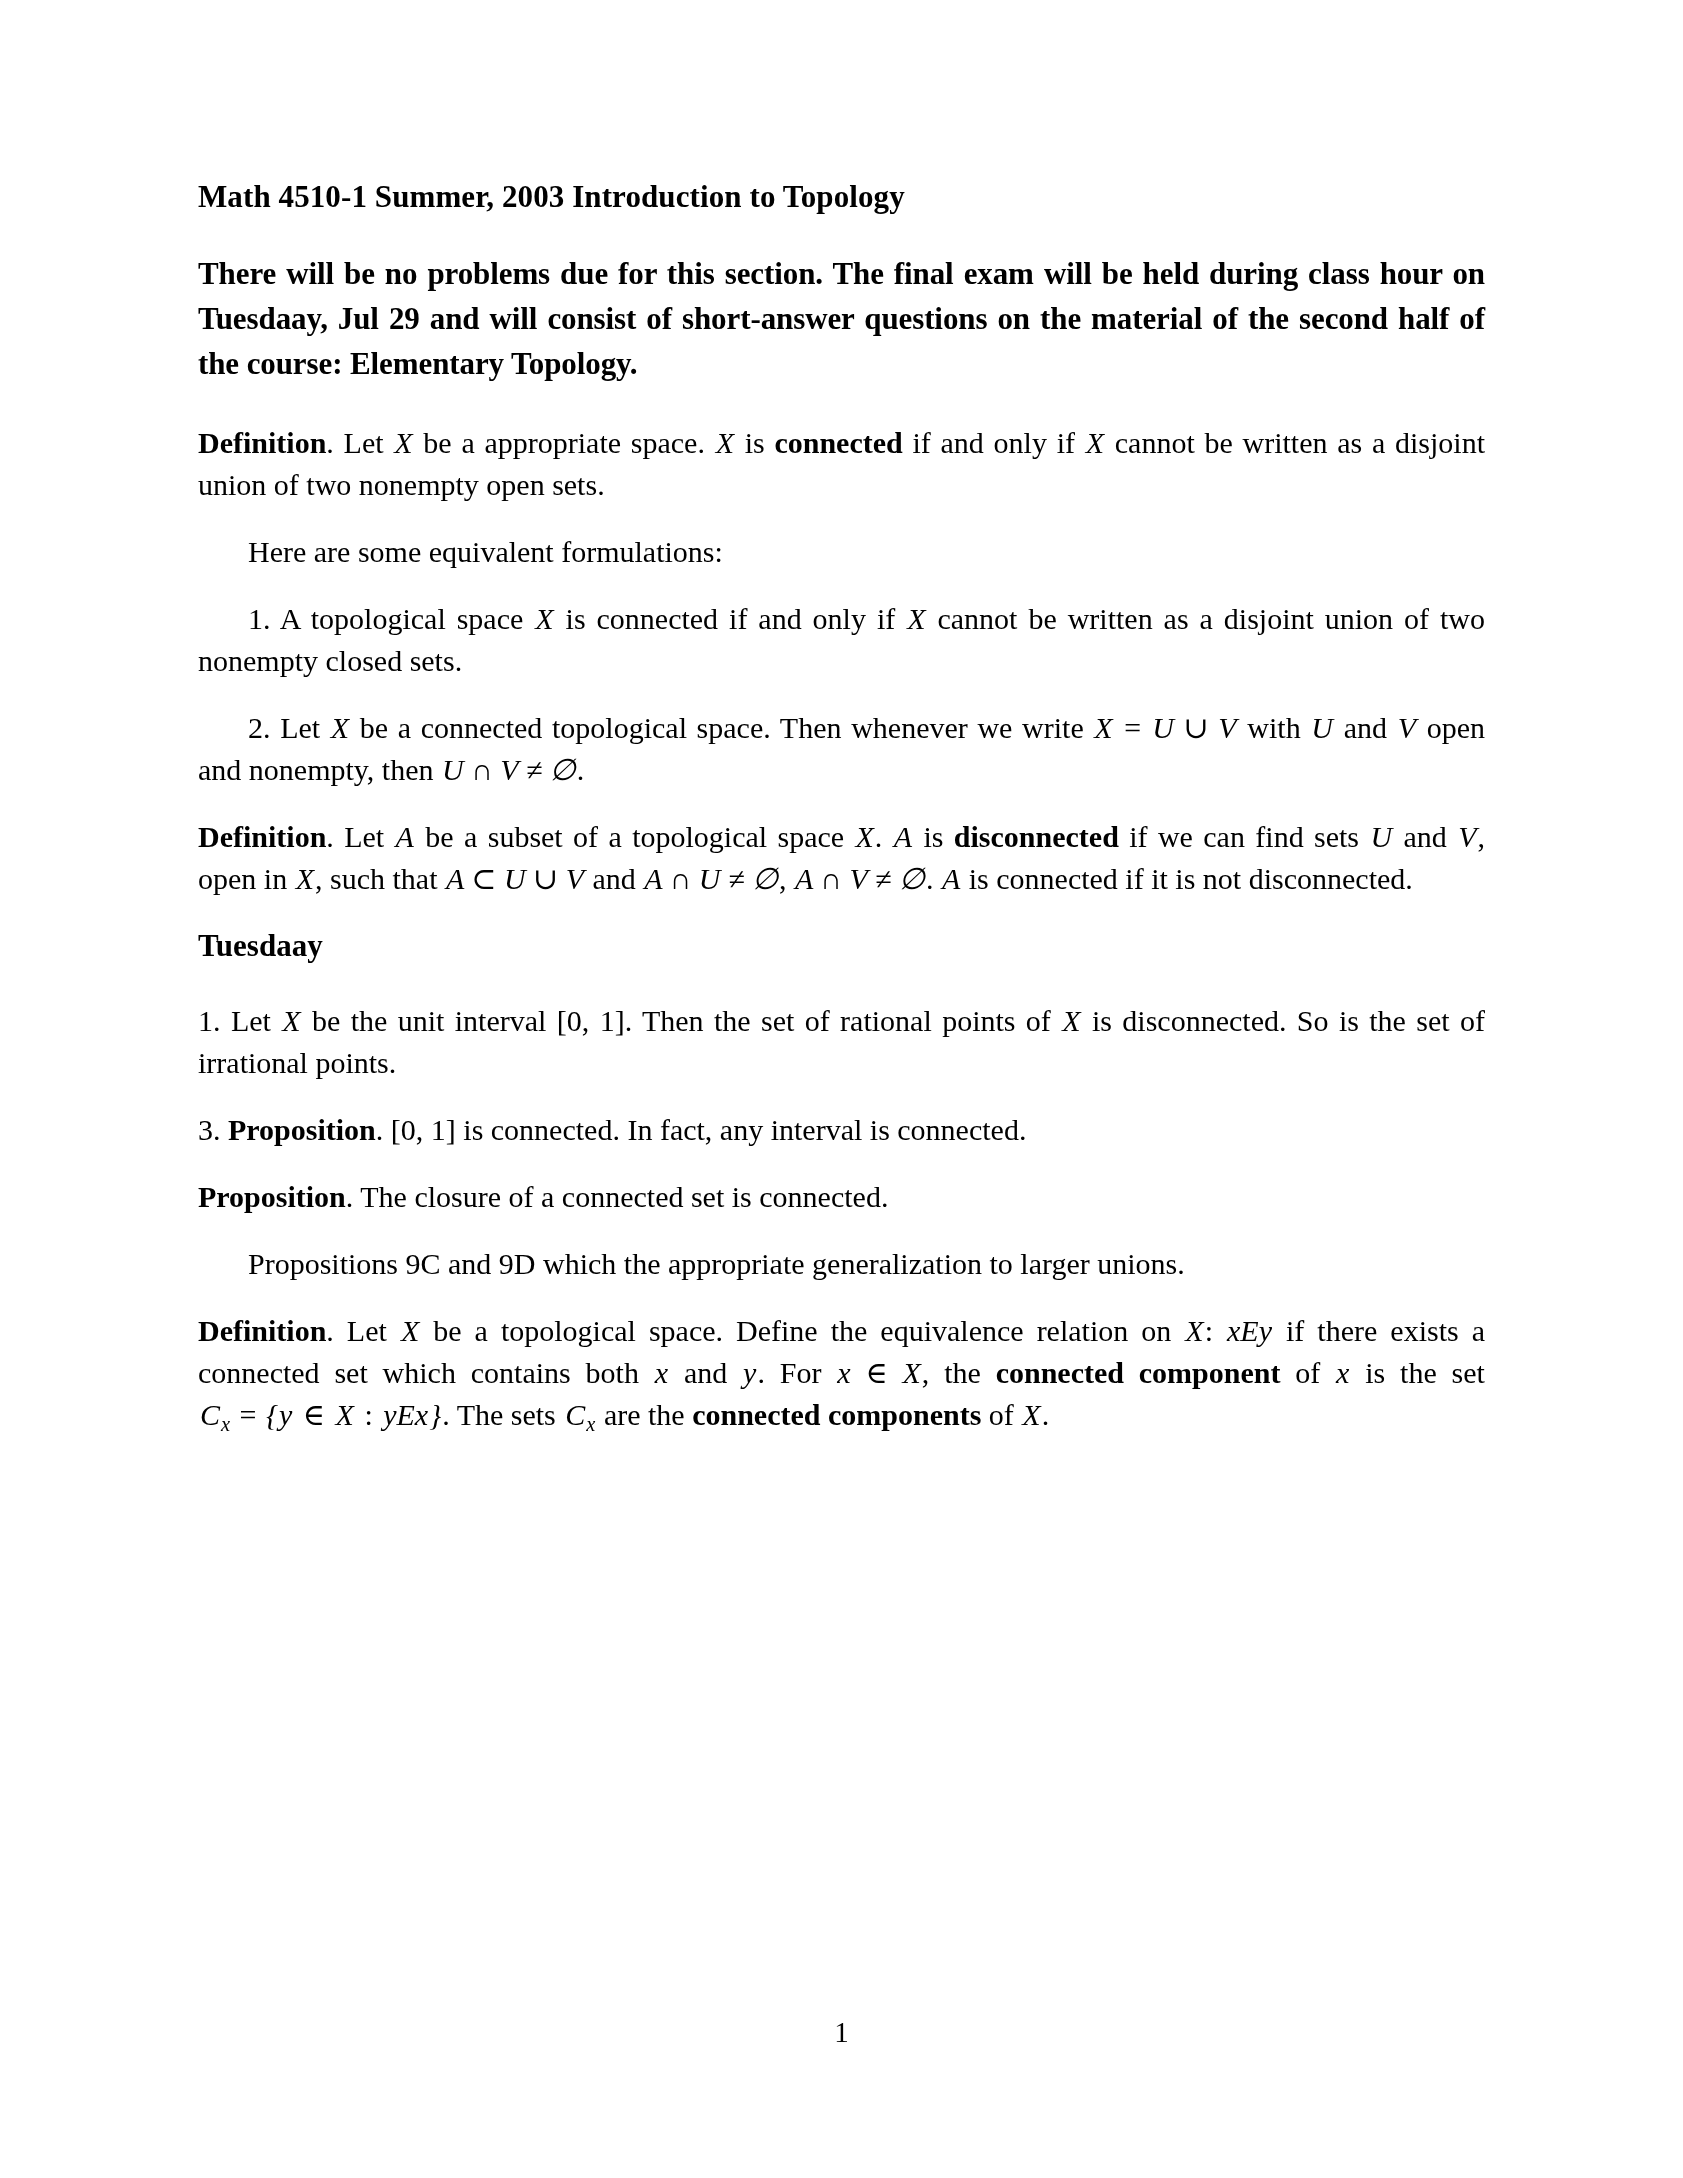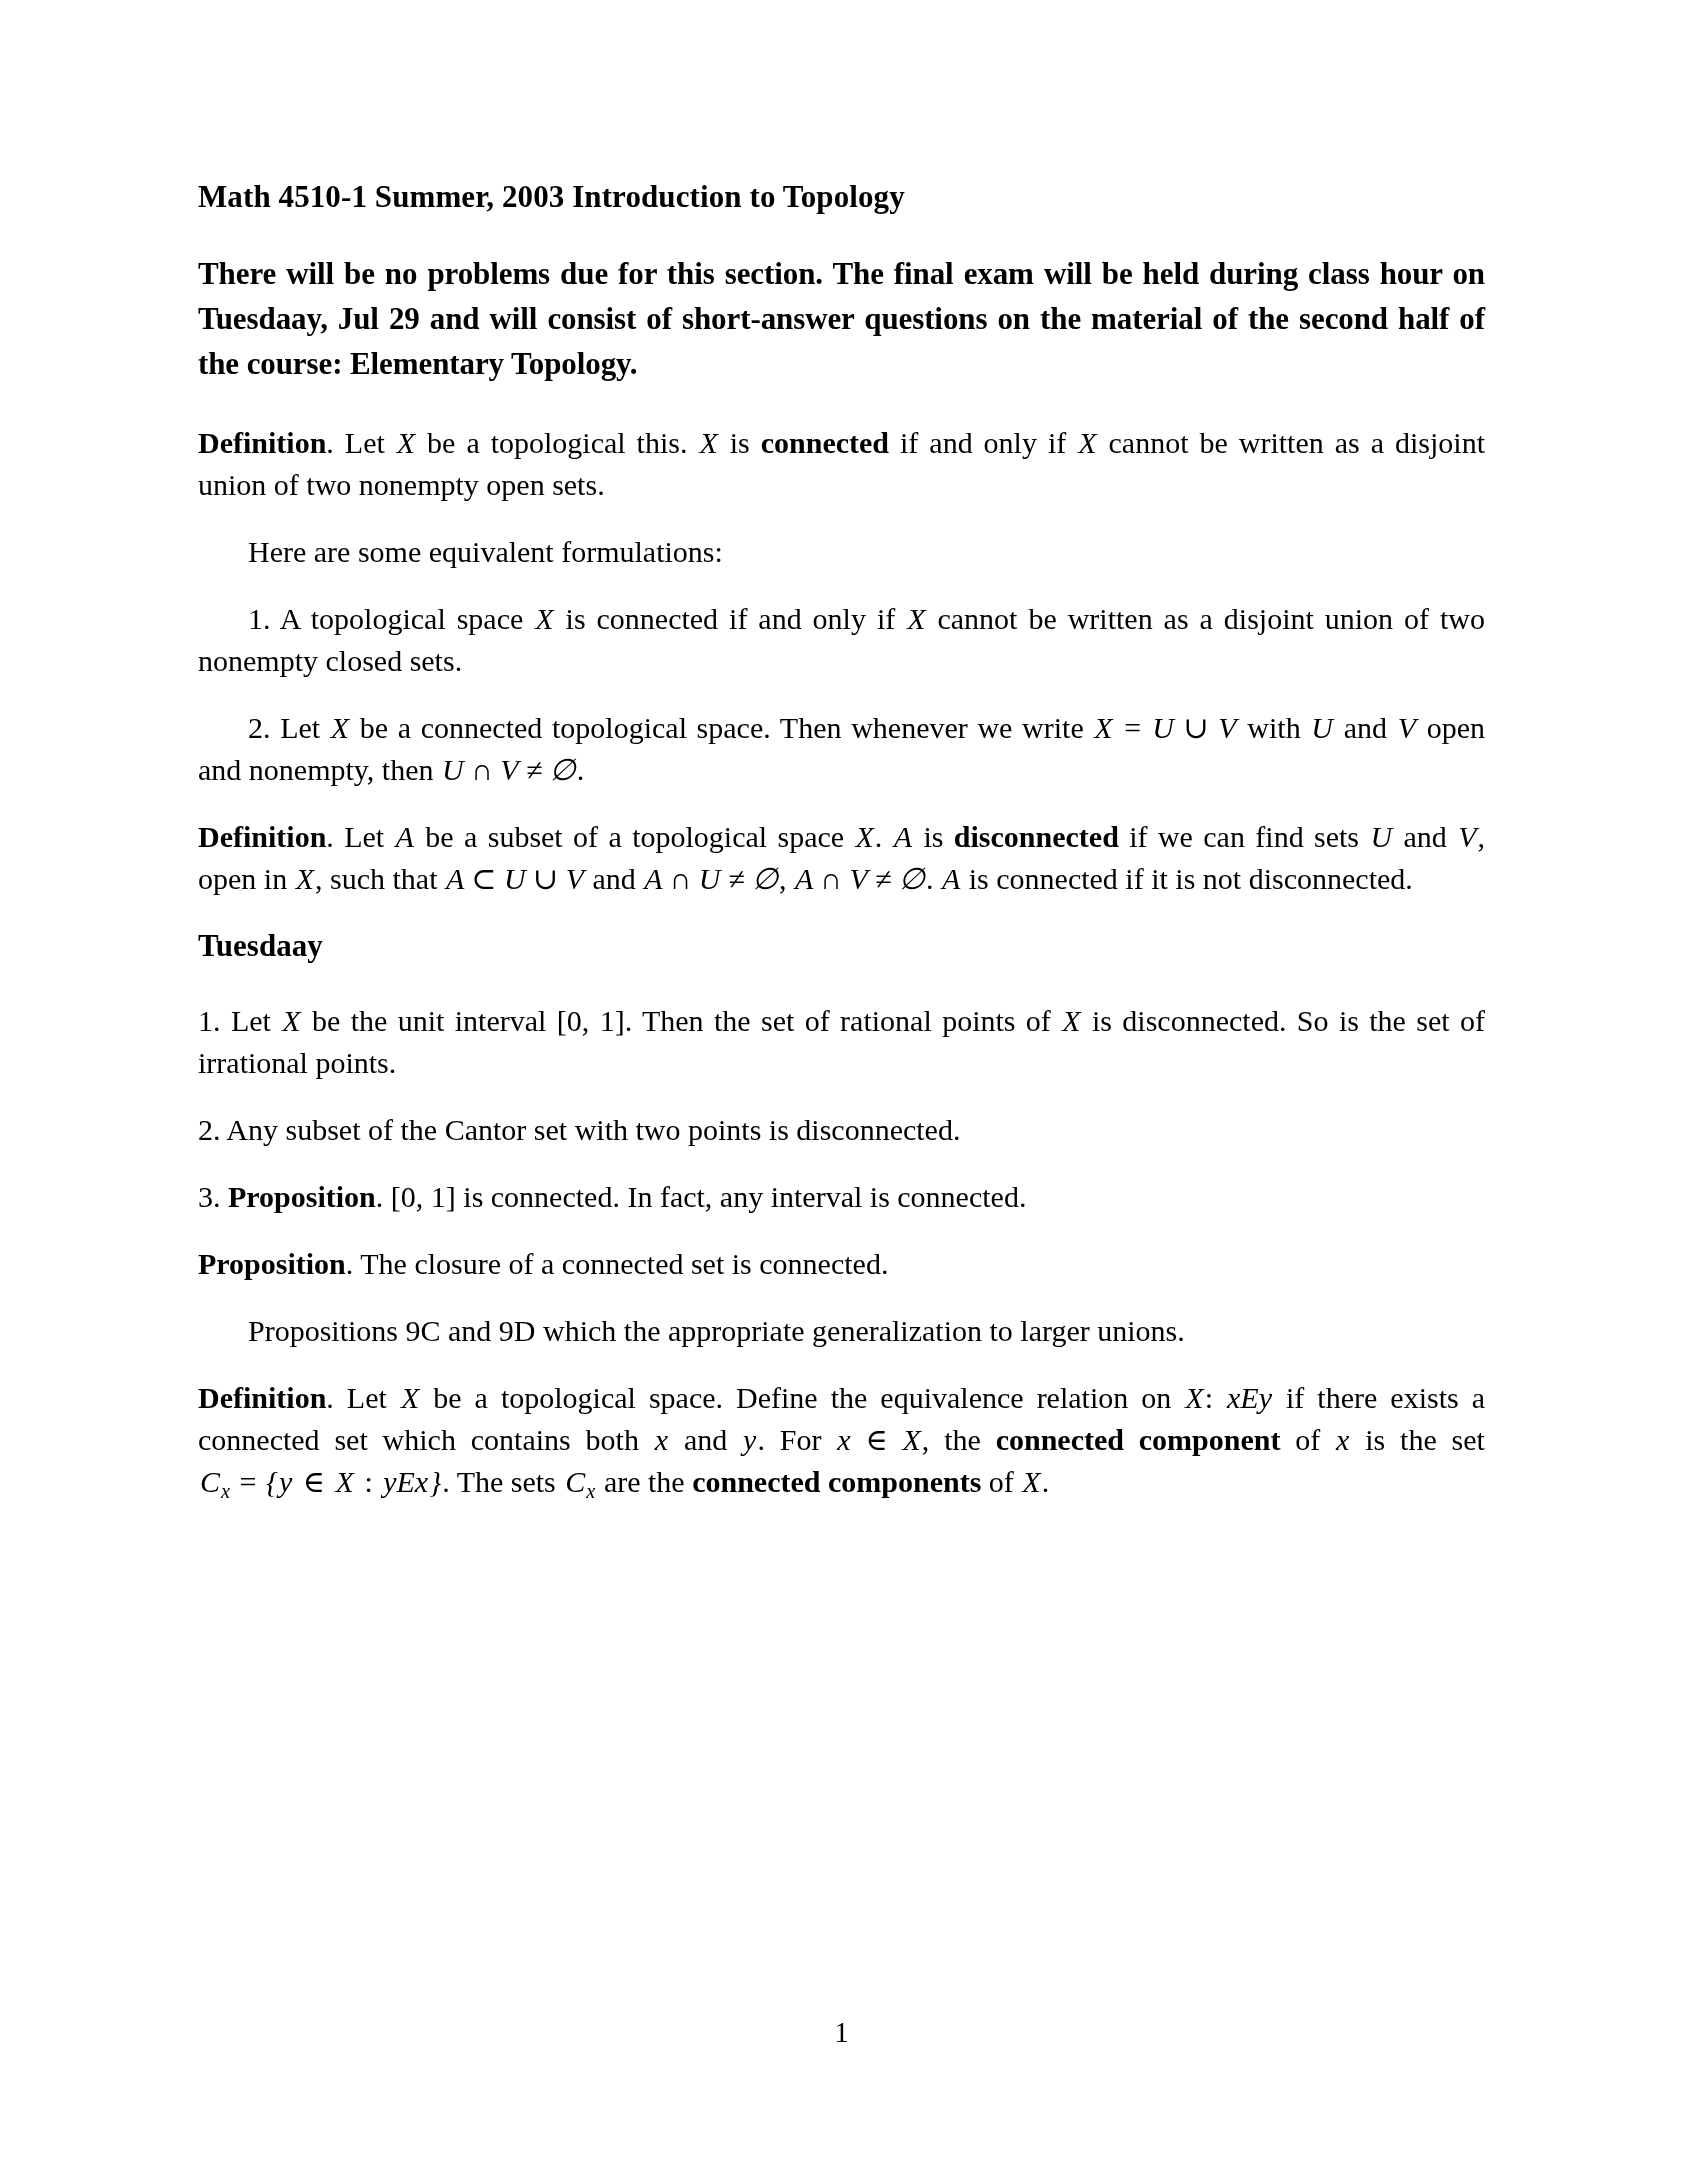--- a/index.html
+++ b/index.html
@@ -101,21 +101,21 @@
 <div class="page">
   <div class="content">
 
     <div class="title-line">Math 4510-1 Summer, 2003 Introduction to Topology</div>
 
     <div class="para-bold">There will be no problems due for this section.  The final exam will be held during class hour on Tuesdaay, Jul 29 and will consist of short-answer questions on the material of the second half of the course:  Elementary Topology.</div>
 
 
 
     <div class="blk">
-      <b>Definition</b><span>.</span><span>  Let </span><span class="mi">X</span><span> be a topological this. </span><span class="mi">X</span><span> is </span><b>connected</b><span> if and only if </span><span class="mi">X</span><span> cannot be written as a disjoint union of two nonempty open sets.</span>
+      <b>Definition</b><span>.</span><span>  Let </span><span class="mi">X</span><span> be a appropriate space. </span><span class="mi">X</span><span> is </span><b>connected</b><span> if and only if </span><span class="mi">X</span><span> cannot be written as a disjoint union of two nonempty open sets.</span>
     </div>
 
     <div class="blk indent">Here are some equivalent formulations:</div>
 
     <div class="blk indent">
       <span>1.</span><span> A topological space </span><span class="mi">X</span><span> is connected if and only if </span><span class="mi">X</span><span> cannot be written as a disjoint union of two nonempty closed sets.</span>
     </div>
 
     <div class="blk indent">
       <span>2.</span><span> Let </span><span class="mi">X</span><span> be a connected topological space. Then whenever we write </span><span class="mi nowrap">X = U ∪ V</span><span> with </span><span class="mi">U</span><span> and </span><span class="mi">V</span><span> open and nonempty, then </span><span class="mi nowrap">U ∩ V ≠ ∅</span><span>.</span>
@@ -124,21 +124,20 @@
     <div class="blk">
       <b>Definition</b>.<span>  Let </span><span class="mi">A</span><span> be a subset of a topological space </span><span class="mi">X</span><span>. </span><span class="mi">A</span><span> is </span><b>disconnected</b><span> if we can find sets </span><span class="mi">U</span><span> and </span><span class="mi">V</span><span>, open in </span><span class="mi">X</span><span>, such that </span><span class="mi nowrap">A ⊂ U ∪ V</span><span> and </span><span class="mi nowrap">A ∩ U ≠ ∅</span><span>, </span><span class="mi nowrap">A ∩ V ≠ ∅</span><span>. </span><span class="mi">A</span><span> is connected if it is not disconnected.</span>
     </div>
 
     <div class="heading">Tuesdaay</div>
 
     <div class="blk">
       <span>1.</span><span> Let </span><span class="mi">X</span><span> be the unit interval </span><span class="mn nowrap">[0, 1]</span><span>. Then the set of rational points of </span><span class="mi">X</span><span> is disconnected. So is the set of irrational points.</span>
     </div>
 
-    <div class="blk nojust">2. Any subset of the Cantor set with two points is disconnected.</div>
 
     <div class="blk nojust">
       <span>3. </span><b>Proposition</b><span>. </span><span class="mn nowrap">[0, 1]</span><span> is connected. In fact, any interval is connected.</span>
     </div>
 
     <div class="blk nojust">
       <b>Proposition</b><span>. The closure of a connected set is connected.</span>
     </div>
 
 

